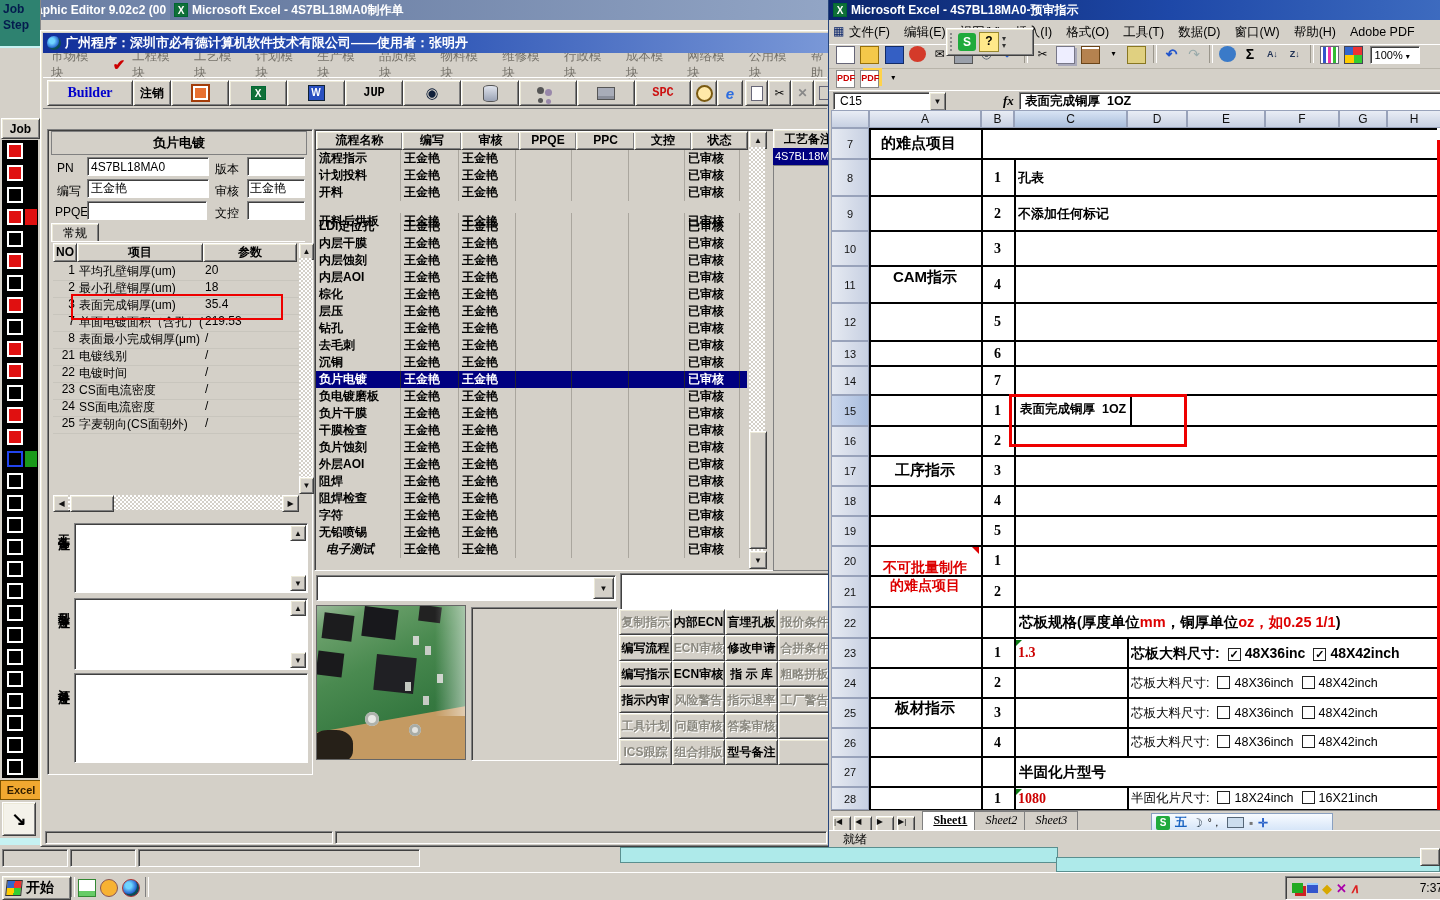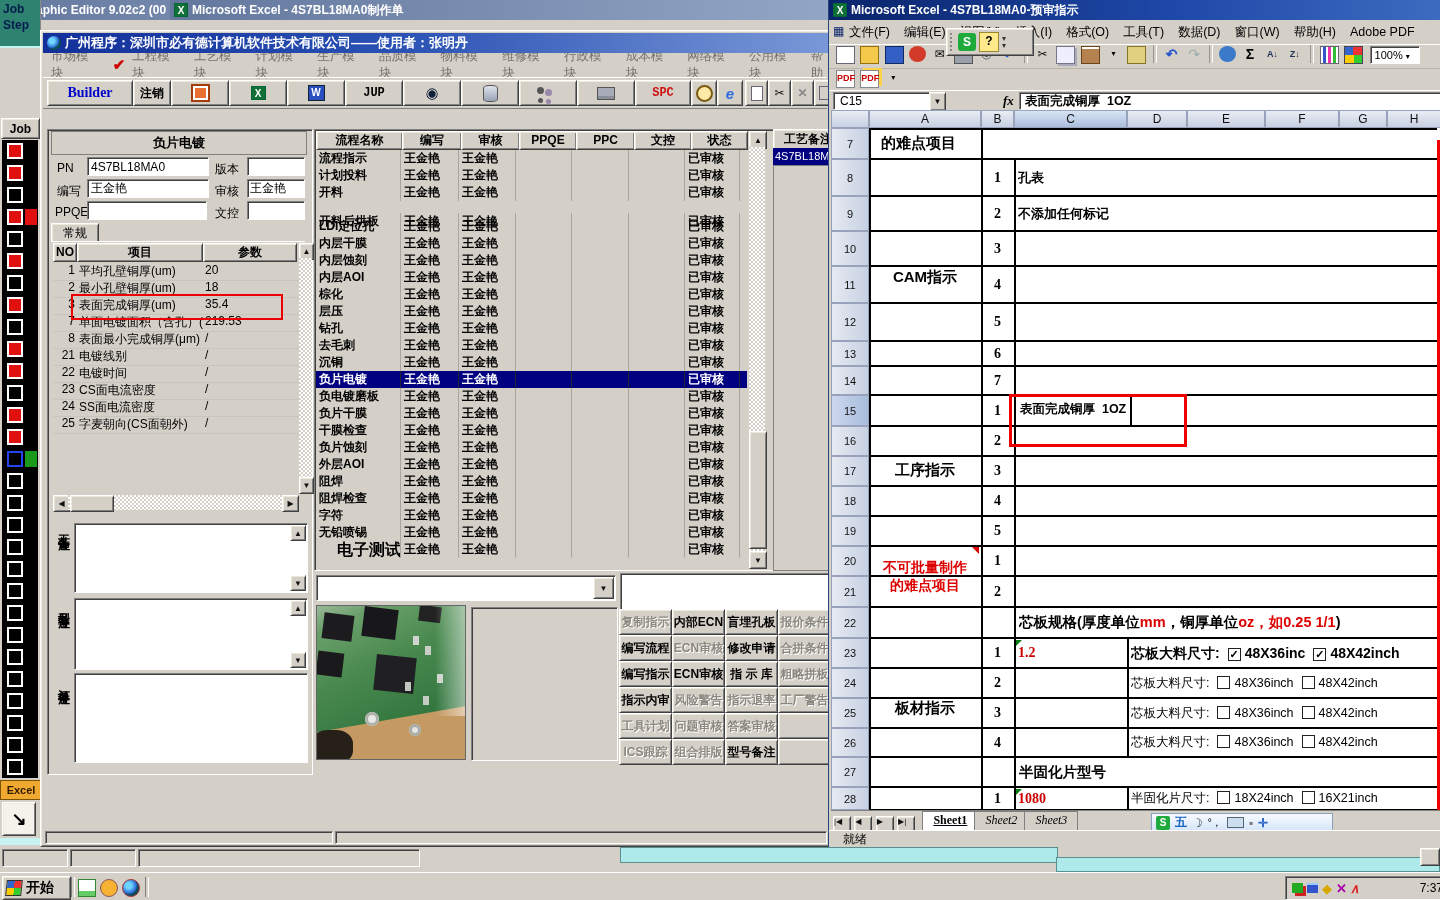--- a/index.html
+++ b/index.html
@@ -553,21 +553,21 @@
         <div class=" abs" style="left: 0px; top: 374px; width: 431px; height: 17px; display: flex;">
           <span style="display: inline-block; width: 85px; overflow: hidden; white-space: nowrap; padding-left: 3px; box-sizing: border-box; border-right: 1px solid rgb(170, 166, 158); font-weight: bold; font-size: 12px; line-height: 17px;">无铅喷锡</span>
           <span style="display: inline-block; width: 58px; overflow: hidden; white-space: nowrap; padding-left: 3px; box-sizing: border-box; border-right: 1px solid rgb(170, 166, 158); font-weight: bold; font-size: 12px; line-height: 17px;">王金艳</span>
           <span style="display: inline-block; width: 57px; overflow: hidden; white-space: nowrap; padding-left: 3px; box-sizing: border-box; border-right: 1px solid rgb(170, 166, 158); font-weight: bold; font-size: 12px; line-height: 17px;">王金艳</span>
           <span style="display: inline-block; width: 56px; overflow: hidden; white-space: nowrap; padding-left: 3px; box-sizing: border-box; border-right: 1px solid rgb(170, 166, 158); font-weight: bold; font-size: 12px; line-height: 17px;"></span>
           <span style="display: inline-block; width: 57px; overflow: hidden; white-space: nowrap; padding-left: 3px; box-sizing: border-box; border-right: 1px solid rgb(170, 166, 158); font-weight: bold; font-size: 12px; line-height: 17px;"></span>
           <span style="display: inline-block; width: 56px; overflow: hidden; white-space: nowrap; padding-left: 3px; box-sizing: border-box; border-right: 1px solid rgb(170, 166, 158); font-weight: bold; font-size: 12px; line-height: 17px;"></span>
           <span style="display: inline-block; width: 55px; overflow: hidden; white-space: nowrap; padding-left: 3px; box-sizing: border-box; border-right: 1px solid rgb(170, 166, 158); font-weight: bold; font-size: 12px; line-height: 17px;">已审核</span>
         </div>
         <div class=" abs" style="left: 0px; top: 391px; width: 431px; height: 17px; display: flex;">
-          <span style="display: inline-block; width: 85px; overflow: hidden; white-space: nowrap; padding-left: 21px; box-sizing: border-box; border-right: 1px solid rgb(170, 166, 158); font-weight: bold; font-size: 16px; line-height: 17px;">电子测试</span>
+          <span style="display: inline-block; width: 85px; overflow: hidden; white-space: nowrap; padding-left: 10px; box-sizing: border-box; border-right: 1px solid rgb(170, 166, 158); font-weight: bold; font-size: 12px; line-height: 17px; font-style: italic;">电子测试</span>
           <span style="display: inline-block; width: 58px; overflow: hidden; white-space: nowrap; padding-left: 3px; box-sizing: border-box; border-right: 1px solid rgb(170, 166, 158); font-weight: bold; font-size: 12px; line-height: 17px;">王金艳</span>
           <span style="display: inline-block; width: 57px; overflow: hidden; white-space: nowrap; padding-left: 3px; box-sizing: border-box; border-right: 1px solid rgb(170, 166, 158); font-weight: bold; font-size: 12px; line-height: 17px;">王金艳</span>
           <span style="display: inline-block; width: 56px; overflow: hidden; white-space: nowrap; padding-left: 3px; box-sizing: border-box; border-right: 1px solid rgb(170, 166, 158); font-weight: bold; font-size: 12px; line-height: 17px;"></span>
           <span style="display: inline-block; width: 57px; overflow: hidden; white-space: nowrap; padding-left: 3px; box-sizing: border-box; border-right: 1px solid rgb(170, 166, 158); font-weight: bold; font-size: 12px; line-height: 17px;"></span>
           <span style="display: inline-block; width: 56px; overflow: hidden; white-space: nowrap; padding-left: 3px; box-sizing: border-box; border-right: 1px solid rgb(170, 166, 158); font-weight: bold; font-size: 12px; line-height: 17px;"></span>
           <span style="display: inline-block; width: 55px; overflow: hidden; white-space: nowrap; padding-left: 3px; box-sizing: border-box; border-right: 1px solid rgb(170, 166, 158); font-weight: bold; font-size: 12px; line-height: 17px;">已审核</span>
         </div>
       </div>
     <div class="abs raised arrowbtn" style="left:708px;top:100px;width:16px;height:16px;">▲</div>
     <div class="abs scrolltrack" style="left:708px;top:116px;width:16px;height:404px;">
@@ -739,21 +739,21 @@
         <div class="xrowhdr abs" style="left: 2px; top: 516px; width: 38px; height: 30px;">19</div>
         <div class="cell abs" style="left: 152px; top: 516px; width: 33px; height: 30px; text-align: center; font-weight: bold; font-size: 14px; font-family: &quot;Liberation Serif&quot;, serif; line-height: 30px;">5</div>
         <div class="xrowhdr abs" style="left: 2px; top: 546px; width: 38px; height: 30px;">20</div>
         <div class="cell abs" style="left: 152px; top: 546px; width: 33px; height: 30px; text-align: center; font-weight: bold; font-size: 14px; font-family: &quot;Liberation Serif&quot;, serif; line-height: 30px;">1</div>
         <div class="xrowhdr abs" style="left: 2px; top: 576px; width: 38px; height: 31px;">21</div>
         <div class="cell abs" style="left: 152px; top: 576px; width: 33px; height: 31px; text-align: center; font-weight: bold; font-size: 14px; font-family: &quot;Liberation Serif&quot;, serif; line-height: 31px;">2</div>
         <div class="xrowhdr abs" style="left: 2px; top: 607px; width: 38px; height: 31px;">22</div>
         <div class="cell abs" style="left: 190px; top: 607px; width: 418px; height: 31px; font-weight: bold; font-size: 14.5px; line-height: 31px;"><span>芯板规格(厚度单位</span><span style="color: rgb(221, 0, 0);">mm</span><span>，铜厚单位</span><span style="color: rgb(221, 0, 0);">oz，如0.25 1/1</span><span>)</span></div>
         <div class="xrowhdr abs" style="left: 2px; top: 638px; width: 38px; height: 30px;">23</div>
         <div class="cell abs" style="left: 152px; top: 638px; width: 33px; height: 30px; text-align: center; font-weight: bold; font-size: 14px; font-family: &quot;Liberation Serif&quot;, serif; line-height: 30px;">1</div>
-        <div class="cell abs" style="left: 189px; top: 638px; width: 109px; height: 30px; font-weight: bold; line-height: 30px; color: rgb(204, 0, 0); font-family: &quot;Liberation Serif&quot;, serif; font-size: 14px;">1.2</div>
+        <div class="cell abs" style="left: 189px; top: 638px; width: 109px; height: 30px; font-weight: bold; line-height: 30px; color: rgb(204, 0, 0); font-family: &quot;Liberation Serif&quot;, serif; font-size: 14px;">1.3</div>
         <div class="cell abs" style="left: 302px; top: 638px; width: 306px; height: 30px; line-height: 30px; font-size: 14px; font-weight: bold;"><span>芯板大料尺寸:</span><span class="chk">✓</span><span style="font-size: 14px;">48X36inc</span><span class="chk">✓</span><span style="font-size: 14px;">48X42inch</span></div>
         <div class="gtri" style="left: 186px; top: 640px;"></div>
         <div class="xrowhdr abs" style="left: 2px; top: 668px; width: 38px; height: 30px;">24</div>
         <div class="cell abs" style="left: 152px; top: 668px; width: 33px; height: 30px; text-align: center; font-weight: bold; font-size: 14px; font-family: &quot;Liberation Serif&quot;, serif; line-height: 30px;">2</div>
         <div class="cell abs" style="left: 302px; top: 668px; width: 306px; height: 30px; line-height: 30px; font-size: 12.5px;"><span>芯板大料尺寸:</span><span class="chk"></span><span>48X36inch</span><span class="chk"></span><span>48X42inch</span></div>
         <div class="xrowhdr abs" style="left: 2px; top: 698px; width: 38px; height: 30px;">25</div>
         <div class="cell abs" style="left: 152px; top: 698px; width: 33px; height: 30px; text-align: center; font-weight: bold; font-size: 14px; font-family: &quot;Liberation Serif&quot;, serif; line-height: 30px;">3</div>
         <div class="cell abs" style="left: 302px; top: 698px; width: 306px; height: 30px; line-height: 30px; font-size: 12.5px;"><span>芯板大料尺寸:</span><span class="chk"></span><span>48X36inch</span><span class="chk"></span><span>48X42inch</span></div>
         <div class="xrowhdr abs" style="left: 2px; top: 728px; width: 38px; height: 29px;">26</div>
         <div class="cell abs" style="left: 152px; top: 728px; width: 33px; height: 29px; text-align: center; font-weight: bold; font-size: 14px; font-family: &quot;Liberation Serif&quot;, serif; line-height: 29px;">4</div>

